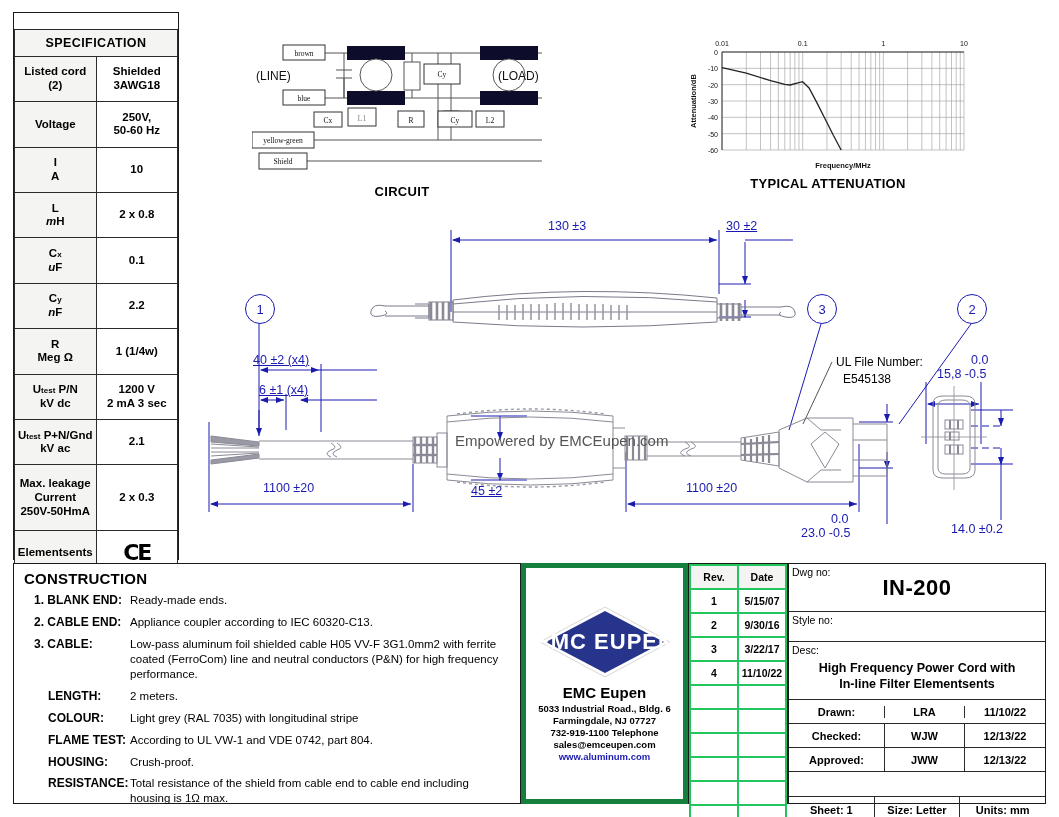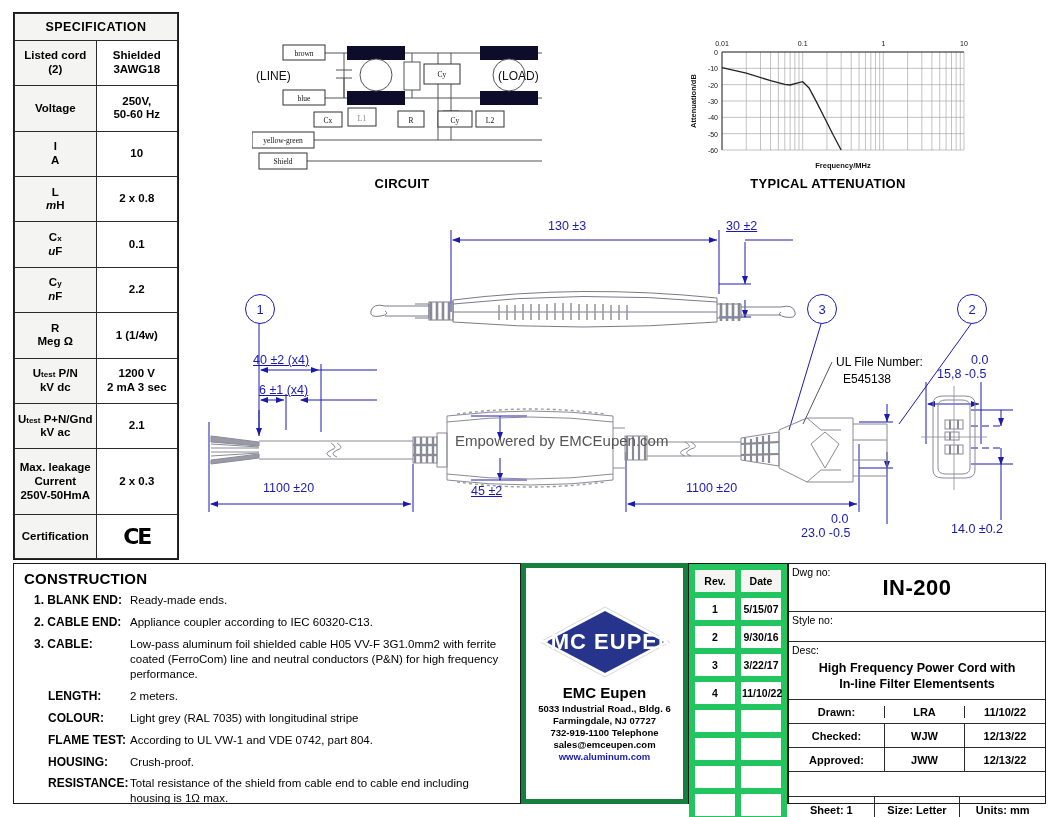--- a/index.html
+++ b/index.html
@@ -3,21 +3,21 @@
 <meta charset="utf-8">
 <title>IN-200 Datasheet</title>
 <style>
   html,body{margin:0;padding:0;background:#ffffff;}
   body{font-family:"Liberation Sans",sans-serif;color:#000;}
   #sheet{position:relative;width:1059px;height:817px;overflow:hidden;background:#fff;}
 
   
   #spec-table{position:absolute;left:13px;top:12px;width:166px;height:548px;
     border:1px solid #1a1a1a;box-sizing:border-box;background:#fff;}
-  #spec-table table{width:100%;height:100%;border-collapse:collapse;table-layout:fixed;}
+  #spec-table table{width:100%;height:100%;border-collapse:collapse;table-layout:fixed;margin-top:16px;}
   #spec-table td{border:1px solid #2b2b2b;text-align:center;vertical-align:middle;
     font-size:11.5px;font-weight:bold;line-height:1.18;padding:1px 2px;background:#f4f4f2;}
   #spec-table td.val{background:#ffffff;font-weight:bold;}
   #spec-table td.hdr{font-size:12.5px;letter-spacing:.4px;background:#f4f4f2;}
   .sub{font-size:8px;font-weight:bold;vertical-align:baseline;}
   .ital{font-style:italic;}
   .ce{font-size:22px;font-weight:bold;letter-spacing:-2px;font-family:"DejaVu Sans",sans-serif;}
 
   
   #circuit-block{position:absolute;left:252px;top:28px;width:300px;height:170px;}
@@ -52,21 +52,21 @@
     display:flex;flex-direction:column;align-items:center;justify-content:center;}
   #emc-logo{width:136px;height:76px;}
   #logo-name{font-size:15px;font-weight:bold;margin-top:4px;}
   #logo-addr{font-size:9.5px;text-align:center;line-height:1.25;font-weight:bold;margin-top:2px;}
   #logo-web{font-size:9.5px;color:#1a1ab0;font-weight:bold;}
 
   
   #rev-table{position:absolute;left:688px;top:563px;width:100px;height:241px;
     border:1px solid #1a1a1a;box-sizing:border-box;}
   #rev-table table{width:100%;height:100%;border-collapse:collapse;table-layout:fixed;}
-  #rev-table td{border:6px solid #22c55e;text-align:center;font-size:10.5px;
+  #rev-table td{border:2px solid #22c55e;text-align:center;font-size:10.5px;
     font-weight:bold;background:#f4f4f2;height:20px;}
   #rev-table td.empty{background:#fff;}
 
   
   #title-block{position:absolute;left:788px;top:563px;width:258px;height:241px;
     border:1px solid #1a1a1a;box-sizing:border-box;}
   .tb-row{border-bottom:1px solid #2b2b2b;box-sizing:border-box;position:relative;}
   .tb-lbl{position:absolute;left:3px;top:2px;font-size:10.5px;}
   .tb-dwg{height:48px;display:flex;align-items:center;justify-content:center;}
   .tb-dwg .big{font-size:22px;font-weight:bold;letter-spacing:.5px;}
@@ -131,21 +131,21 @@
           </tr>
           <tr>
             <td>U<span class="sub">test</span> P+N/Gnd<br>kV ac</td>
             <td class="val">2.1</td>
           </tr>
           <tr>
             <td>Max. leakage<br>Current<br>250V-50HmA</td>
             <td class="val">2 x 0.3</td>
           </tr>
           <tr>
-            <td>Certification</td>
+            <td>Elementsents</td>
             <td class="val"><span class="ce">CE</span></td>
           </tr>
         </tbody>
     </table>
   </div>
 
   <div id="circuit-block">
     <svg width="300" height="148" viewBox="0 0 300 148">
       <g stroke="#555" stroke-width="1" fill="none">
         <line x1="68" y1="25" x2="290" y2="25"></line>
@@ -188,21 +188,21 @@
       <text x="31" y="136" font-size="7.5" text-anchor="middle" fill="#111" font-family="Liberation Serif, serif">Shield</text>
       <text x="4" y="52" font-size="12" fill="#111">(LINE)</text>
       <text x="246" y="52" font-size="12" fill="#111">(LOAD)</text>
       <text x="76" y="95" font-size="7.5" text-anchor="middle" fill="#111" font-family="Liberation Serif, serif">Cx</text>
       <text x="110" y="93" font-size="8" text-anchor="middle" fill="#888" font-family="Liberation Serif, serif">L1</text>
       <text x="159" y="95" font-size="7.5" text-anchor="middle" fill="#111" font-family="Liberation Serif, serif">R</text>
       <text x="190" y="49" font-size="7.5" text-anchor="middle" fill="#111" font-family="Liberation Serif, serif">Cy</text>
       <text x="203" y="95" font-size="7.5" text-anchor="middle" fill="#111" font-family="Liberation Serif, serif">Cy</text>
       <text x="238" y="95" font-size="7.5" text-anchor="middle" fill="#111" font-family="Liberation Serif, serif">L2</text>
     </svg>
-    <div class="block-caption" style="top:148px;">CIRCUIT</div>
+    <div class="block-caption" style="top:156px;">CIRCUIT</div>
   </div>
 
   <div id="attn-block">
     <svg id="attn-svg" width="292" height="148" viewBox="0 0 292 148">
         <line x1="40" y1="24" x2="40" y2="122" stroke="#9a9a9a" stroke-width="0.6"></line>
         <line x1="64.2830863168945" y1="24" x2="64.2830863168945" y2="122" stroke="#9a9a9a" stroke-width="0.6"></line>
         <line x1="78.48778121405277" y1="24" x2="78.48778121405277" y2="122" stroke="#9a9a9a" stroke-width="0.6"></line>
         <line x1="88.56617263378898" y1="24" x2="88.56617263378898" y2="122" stroke="#9a9a9a" stroke-width="0.6"></line>
         <line x1="96.38358034977217" y1="24" x2="96.38358034977217" y2="122" stroke="#9a9a9a" stroke-width="0.6"></line>
         <line x1="102.77086753094726" y1="24" x2="102.77086753094726" y2="122" stroke="#9a9a9a" stroke-width="0.6"></line>

